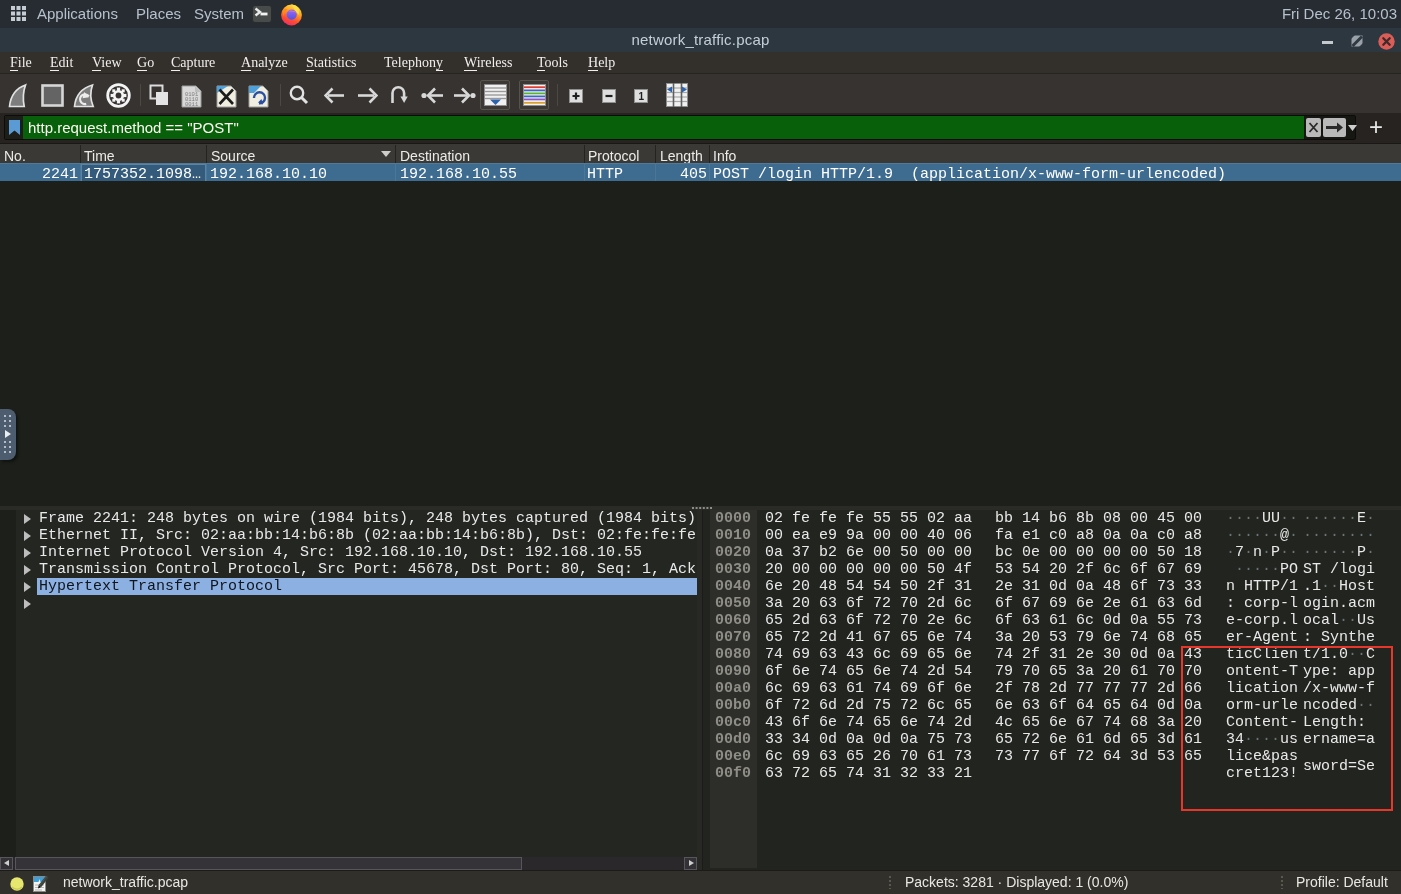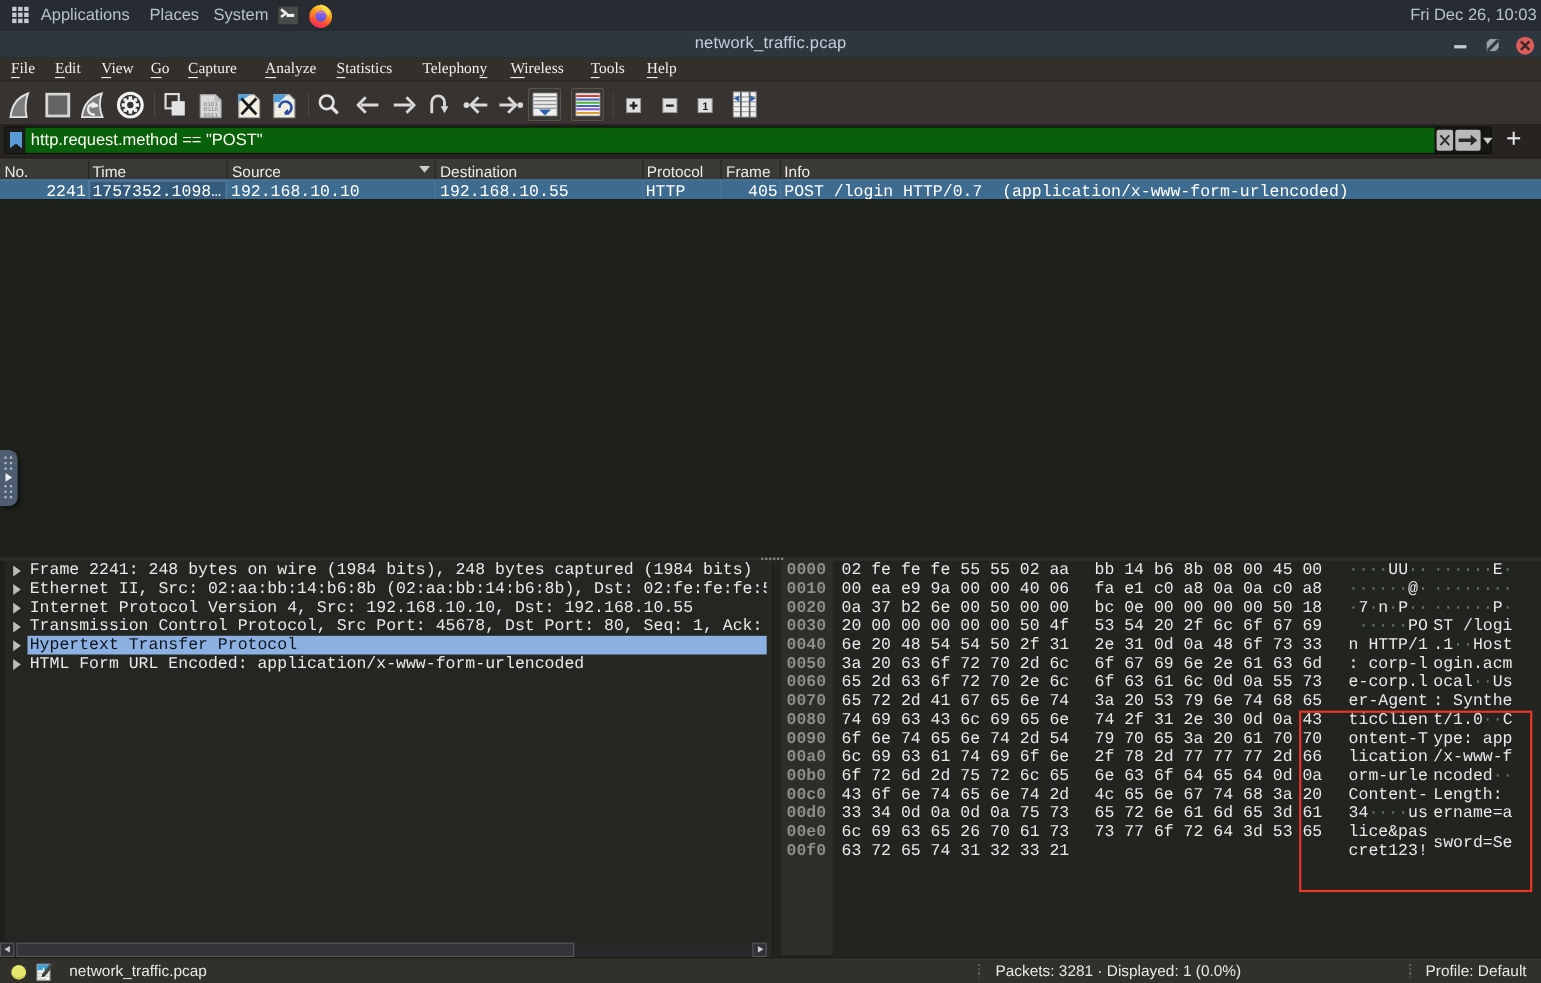--- a/index.html
+++ b/index.html
@@ -45,21 +45,21 @@
 #prow .pc { position:absolute; top:0px; font-family:"Liberation Mono", monospace; white-space:pre; line-height:21px; }
 #prow .pd { position:absolute; top:0px; width:1px; height:18px; background:#4c7697; }
 
 
 #plist { left:0; top:181px; width:1401px; height:325px; background:#1c1f1a; }
 
 
 #hsplit { left:0; top:506px; width:1401px; height:4px; background:#2a2a27; }
 
 
-#details { left:4px; top:510px; width:697px; height:347px; background:#232621; overflow:hidden; }
+#details { left:16px; top:510px; width:697px; height:347px; background:#232621; overflow:hidden; }
 .drow { position:absolute; left:0; width:697px; height:17px; color:#e9e9e9; font-size:15px; font-family:"Liberation Mono", monospace; line-height:17px; white-space:pre; }
 .dtri { position:absolute; left:8px; width:0; height:0; border-left:7px solid #bdbdbd; border-top:5px solid transparent; border-bottom:5px solid transparent; }
 
 
 #vsep { left:697px; top:510px; width:12px; height:360px; background:#282824; }
 
 
 #hexpane { left:703px; top:510px; width:698px; height:360px; background:#21241f; overflow:hidden; }
 #offstrip { position:absolute; left:6px; top:0px; width:49px; height:359px; background:#2d2d2a; border-left:1px solid #232320; border-right:1px solid #232320; border-bottom:1px solid #232320; }
 .hrow { position:absolute; height:17px; font-size:15px; font-family:"Liberation Mono", monospace; line-height:17px; white-space:pre; color:#e9e9e9; }
@@ -339,39 +339,39 @@
 
 <div class="abs" id="pheader">
   <span class="hc" style="left:4px">No.</span>
   <span class="hc" style="left:84px">Time</span>
   <span class="hc" style="left:211px">Source</span>
   <svg class="abs" style="left:381px;top:7px" width="11" height="7">
       <path d="M0,0 L10,0 L5,6 Z" fill="#cfcdca"></path>
     </svg>
   <span class="hc" style="left:400px">Destination</span>
   <span class="hc" style="left:588px">Protocol</span>
-  <span class="hc" style="left:660px">Frame</span>
+  <span class="hc" style="left:660px">Length</span>
   <span class="hc" style="left:713px">Info</span>
   <div class="hd" style="left:80px"></div>
   <div class="hd" style="left:206px"></div>
   <div class="hd" style="left:395px"></div>
   <div class="hd" style="left:584px"></div>
   <div class="hd" style="left:655px"></div>
   <div class="hd" style="left:709px"></div>
 </div>
 
 <div class="abs" id="prow">
   <div class="abs" style="left:81px;top:0;width:125px;height:18px;background:rgba(10,20,30,0.18);border:1px solid #5a84a6"></div>
   <span class="pc" style="left:42px">2241</span>
   <span class="pc" style="left:84px">1757352.1098…</span>
   <span class="pc" style="left:210px">192.168.10.10</span>
   <span class="pc" style="left:400px">192.168.10.55</span>
   <span class="pc" style="left:587px">HTTP</span>
   <span class="pc" style="left:680px">405</span>
-  <span class="pc" style="left:713px">POST /login HTTP/0.7  (application/x-www-form-urlencoded)</span>
+  <span class="pc" style="left:713px">POST /login HTTP/1.9  (application/x-www-form-urlencoded)</span>
   <div class="pd" style="left:80px"></div>
   <div class="pd" style="left:206px"></div>
   <div class="pd" style="left:395px"></div>
   <div class="pd" style="left:584px"></div>
   <div class="pd" style="left:655px"></div>
   <div class="pd" style="left:709px"></div>
 </div>
 
 <div class="abs" id="plist"></div>
 
@@ -393,21 +393,20 @@
   <div class="drow" style="top:0px;left:23px;">Frame 2241: 248 bytes on wire (1984 bits), 248 bytes captured (1984 bits)</div>
   <div class="dtri" style="top:21px"></div>
   <div class="drow" style="top:17px;left:23px;">Ethernet II, Src: 02:aa:bb:14:b6:8b (02:aa:bb:14:b6:8b), Dst: 02:fe:fe:fe:5a</div>
   <div class="dtri" style="top:38px"></div>
   <div class="drow" style="top:34px;left:23px;">Internet Protocol Version 4, Src: 192.168.10.10, Dst: 192.168.10.55</div>
   <div class="dtri" style="top:55px"></div>
   <div class="drow" style="top:51px;left:23px;">Transmission Control Protocol, Src Port: 45678, Dst Port: 80, Seq: 1, Ack: 1</div>
   <div class="dtri" style="top:72px"></div>
   <div class="drow" style="top:68px;left:21px;width:676px;color:#10151b;background:#8cb0e2;padding-left:2px;">Hypertext Transfer Protocol</div>
   <div class="dtri" style="top:89px"></div>
-  <div class="drow" style="top:85px;left:23px;">HTML Form URL Encoded: application/x-www-form-urlencoded</div>
 </div>
 <div class="abs" id="vsep"></div>
 <div class="abs" style="left:702px;top:510px;width:1px;height:360px;background:#1b1b19"></div>
 
 <div class="abs" id="hexpane">
   <div id="offstrip"></div>
   <div class="hrow hoff" style="left:12px;top:0px">0000</div>
   <div class="hrow" style="left:62px;top:0px">02 fe fe fe 55 55 02 aa</div>
   <div class="hrow" style="left:292px;top:0px">bb 14 b6 8b 08 00 45 00</div>
   <div class="hrow" style="left:523px;top:0px"><span class="hdim">·</span><span class="hdim">·</span><span class="hdim">·</span><span class="hdim">·</span>UU<span class="hdim">·</span><span class="hdim">·</span></div>

